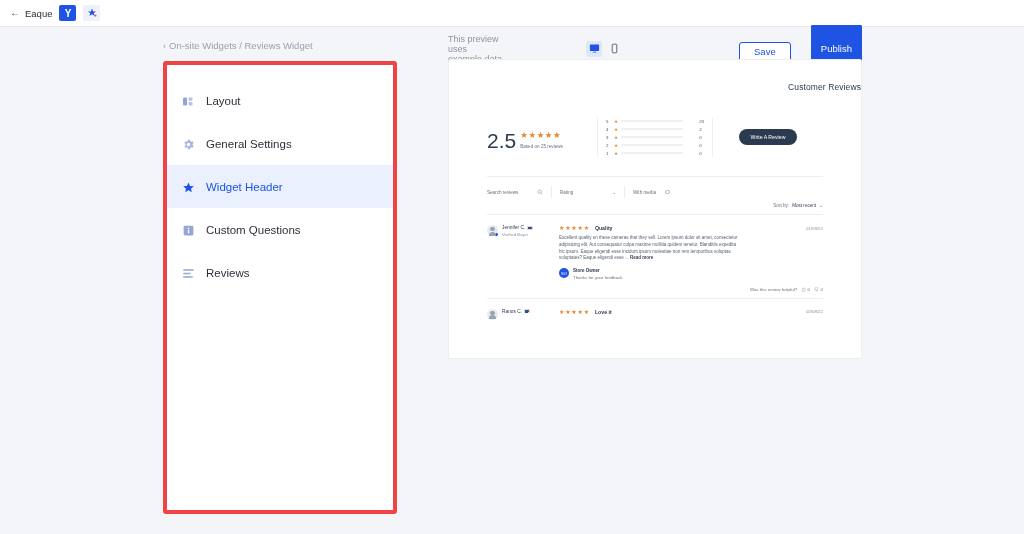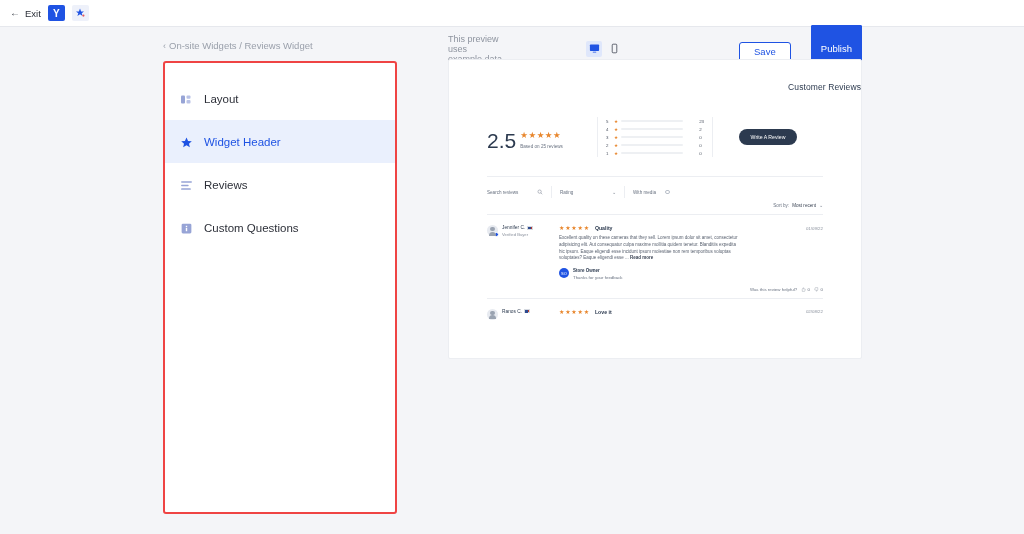--- a/index.html
+++ b/index.html
@@ -37,21 +37,21 @@
   .left-col { width: 440px; padding: 13px 0 0 163px; }
   .breadcrumb {
     font-size: 9.5px; color: #9aa0ab;
     display: flex; align-items: center; gap: 3px;
     margin-bottom: 10px; cursor: pointer;
   }
   .breadcrumb .chev { font-size: 9px; }
   .side-card {
     width: 234px; height: 453px;
     background: #fff;
-    border: 2px solid #ef4444;
+    border: 4px solid #ef4444;
     border-radius: 3px;
     padding-top: 14px;
     text-align: center;
   }
   .nav-item {
     height: 43px;
     display: flex; align-items: center;
     gap: 11px;
     padding-left: 15px;
     cursor: pointer;
@@ -213,21 +213,21 @@
     gap: 4px; font-size: 4.4px; color: #6a7382; margin-top: 7px;
   }
   .helpful .hv { display: flex; align-items: center; gap: 1.5px; }
 </style>
 </head>
 <body>
 
 <div class="topbar">
   <div class="exit-group">
     <span class="back-arrow">←</span>
-    <span class="exit-label">Exit</span>
+    <span class="exit-label">Eaque</span>
   </div>
   <div class="badge badge-y">
     <span>Y</span>
   </div>
   <div class="badge badge-star">
     <svg width="10" height="10" viewBox="0 0 10 10">
       <path d="M5 0.6 L6.1 3.4 L9 3.4 L6.7 5.2 L7.6 8 L5 6.3 L2.4 8 L3.3 5.2 L1 3.4 L3.9 3.4 Z" fill="#1f53e3"></path>
       <circle cx="8.4" cy="7.6" r="1.1" fill="#e3575b"></circle>
     </svg>
   </div>
@@ -247,51 +247,59 @@
         <span class="nav-icon">
           <svg width="13" height="13" viewBox="0 0 13 13">
             <rect x="1" y="2.5" width="4" height="8" rx="1" fill="#97a4d6"></rect>
             <rect x="6.5" y="2.5" width="4" height="3.3" rx="1" fill="#b9c2e6"></rect>
             <rect x="6.5" y="7" width="4" height="3.5" rx="1" fill="#b9c2e6"></rect>
           </svg>
         </span>
         <span class="label">Layout</span>
       </div>
 
+      <div class="nav-item">
+        <span class="nav-icon">
+          <svg width="13" height="13" viewBox="0 0 24 24">
+            <path fill="#a8b2dc" d="M19.4 13a7.8 7.8 0 0 0 0-2l2-1.6-2-3.4-2.4 1a7.6 7.6 0 0 0-1.7-1l-.4-2.6h-3.9l-.4 2.6a7.6 7.6 0 0 0-1.7 1l-2.4-1-2 3.4L6.6 11a7.8 7.8 0 0 0 0 2l-2 1.6 2 3.4 2.4-1a7.6 7.6 0 0 0 1.7 1l.4 2.6h3.9l.4-2.6a7.6 7.6 0 0 0 1.7-1l2.4 1 2-3.4-2.1-1.6ZM12 15.4A3.4 3.4 0 1 1 15.4 12 3.4 3.4 0 0 1 12 15.4Z"></path>
+          </svg>
+        </span>
+        <span class="label">General Settings</span>
+      </div>
 
       <div class="nav-item active">
         <span class="nav-icon">
           <svg width="13" height="13" viewBox="0 0 24 24">
             <path fill="#1f53e3" d="M12 2.6 14.9 9 21.8 9.6 16.6 14.1 18.2 20.9 12 17.2 5.8 20.9 7.4 14.1 2.2 9.6 9.1 9Z"></path>
           </svg>
         </span>
         <span class="label">Widget Header</span>
       </div>
 
+
+      <div class="nav-item">
+        <span class="nav-icon">
+          <svg width="13" height="13" viewBox="0 0 24 24">
+            <rect x="3" y="3" width="18" height="18" rx="2.5" fill="#97a4d6"></rect>
+            <rect x="10.7" y="7" width="2.6" height="2.6" fill="#fff"></rect>
+            <rect x="10.7" y="11" width="2.6" height="6" fill="#fff"></rect>
+          </svg>
+        </span>
+        <span class="label">Custom Questions</span>
+      </div>
 
       <div class="nav-item">
         <span class="nav-icon">
           <svg width="13" height="13" viewBox="0 0 24 24">
             <rect x="2" y="4" width="20" height="2.8" rx="1.2" fill="#97a4d6"></rect>
             <rect x="2" y="10.6" width="14" height="2.8" rx="1.2" fill="#97a4d6"></rect>
             <rect x="2" y="17.2" width="18" height="2.8" rx="1.2" fill="#97a4d6"></rect>
           </svg>
         </span>
         <span class="label">Reviews</span>
-      </div>
-
-      <div class="nav-item">
-        <span class="nav-icon">
-          <svg width="13" height="13" viewBox="0 0 24 24">
-            <rect x="3" y="3" width="18" height="18" rx="2.5" fill="#97a4d6"></rect>
-            <rect x="10.7" y="7" width="2.6" height="2.6" fill="#fff"></rect>
-            <rect x="10.7" y="11" width="2.6" height="6" fill="#fff"></rect>
-          </svg>
-        </span>
-        <span class="label">Custom Questions</span>
       </div>
 
 
     </div>
   </div>
 
   <div class="right-col">
 
     <div class="preview-toolbar">
       <span class="preview-note">This preview uses example data</span>

